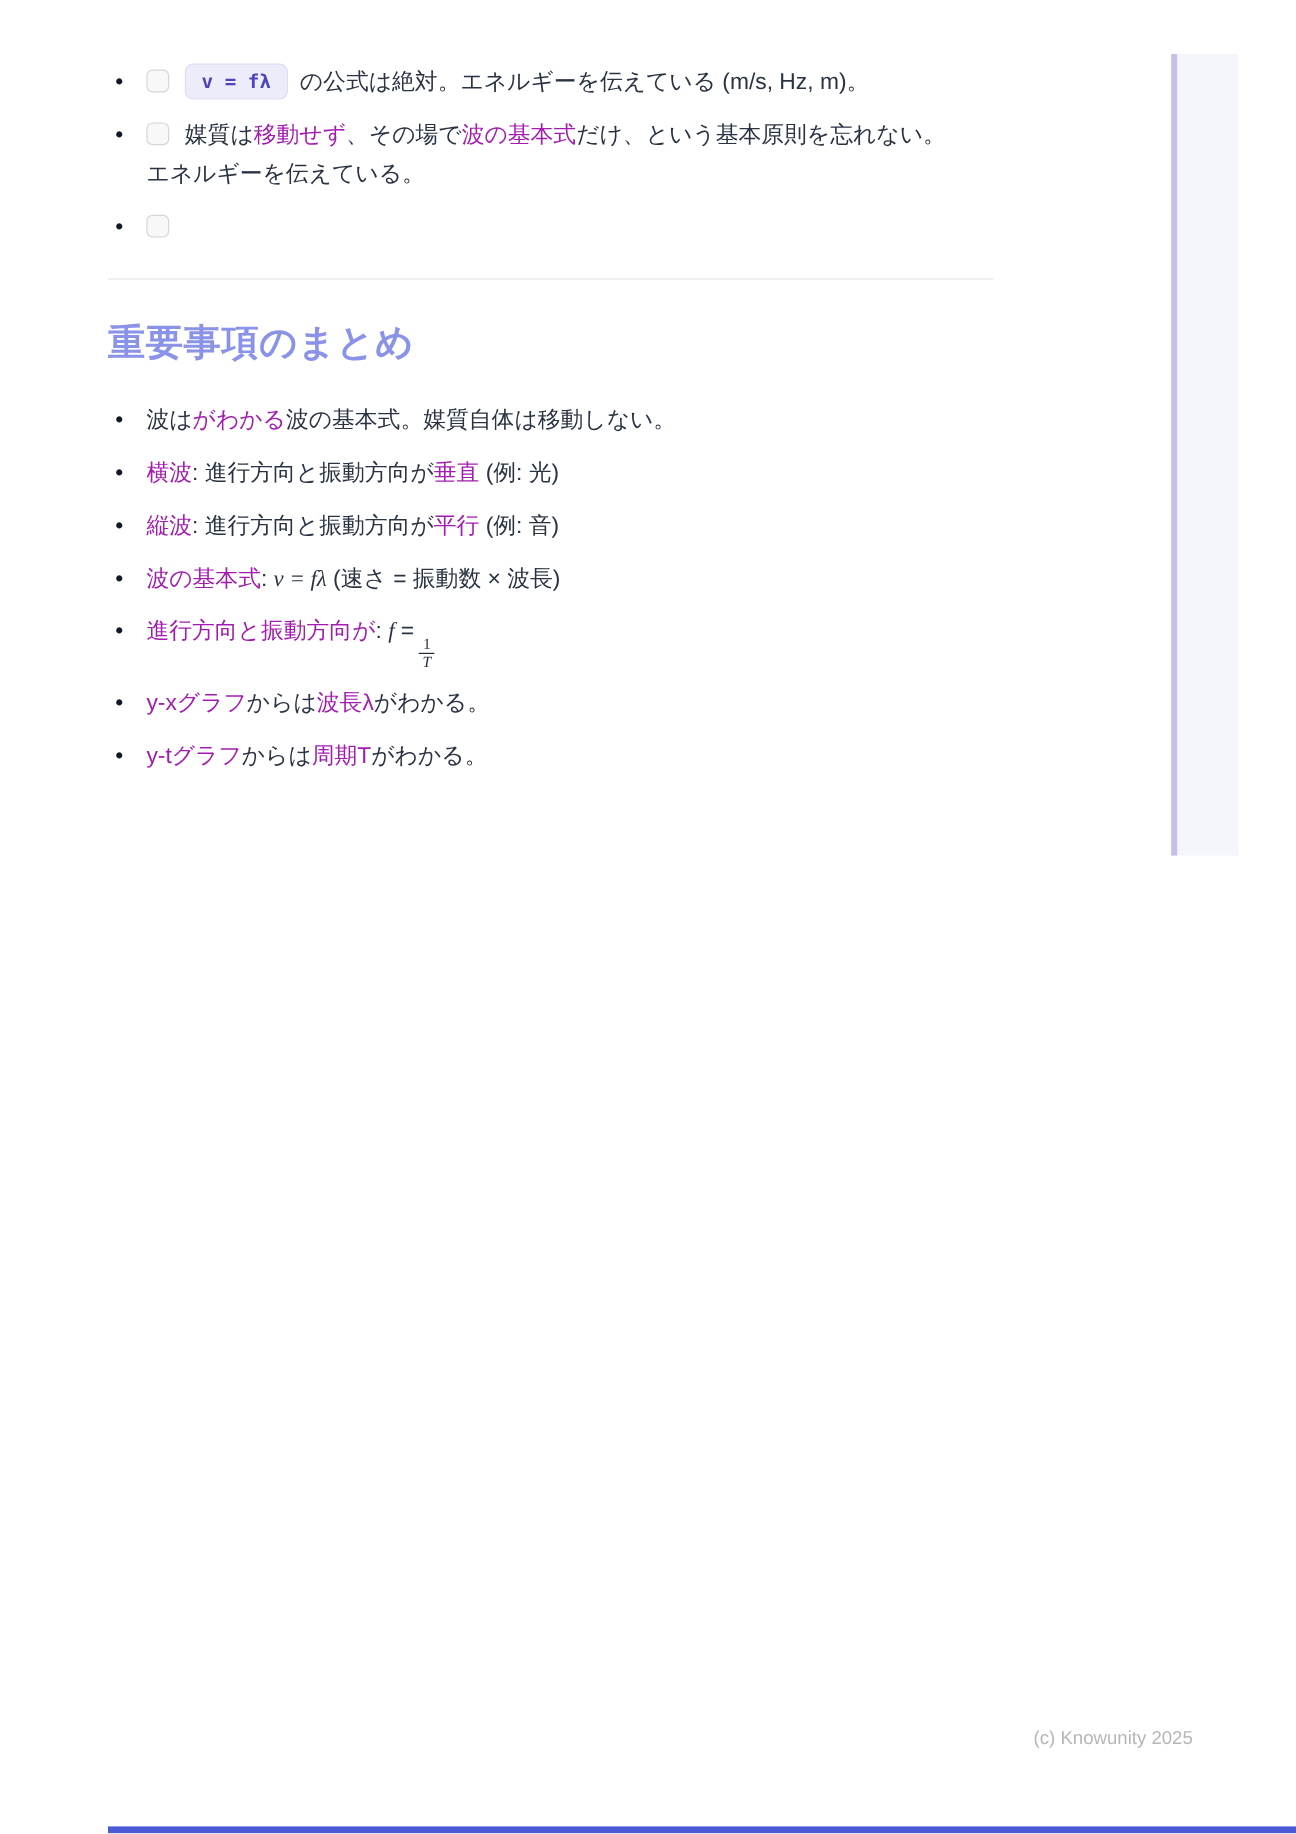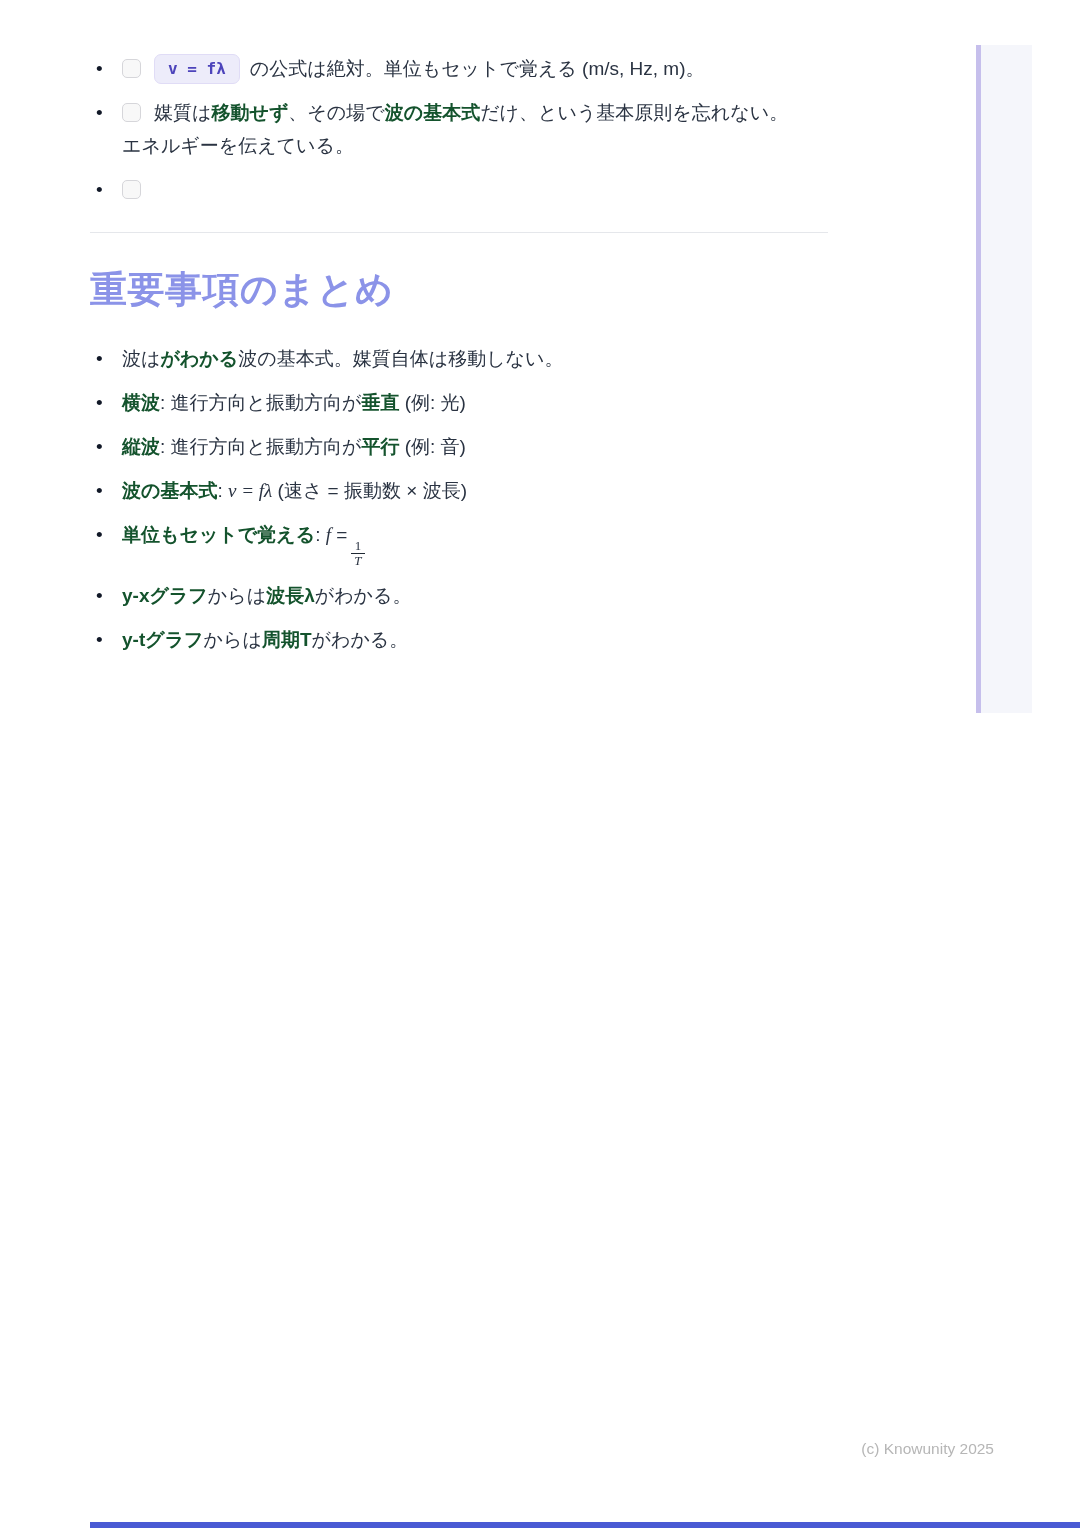--- a/index.html
+++ b/index.html
@@ -53,32 +53,32 @@
     font-size: 16px;
     line-height: 22px;
     color: #4d44bb;
     background: #edecfa;
     border: 1px solid #e0dcf6;
     border-radius: 7px;
     padding: 3px 13px;
     margin-right: 10px;
     vertical-align: 1px;
   }
-  b { font-weight: 700; color: #14532d; }
+  b { font-weight: 400; color: #a21caf; }
   
   .divider {
     border: none;
     border-top: 1px solid #e5e7eb;
     margin: 26px 0 0 0;
     width: 738px;
   }
   
   h2.summary-heading {
     margin-top: 32px;
-    font-size: 37px;
+    font-size: 31px;
     font-weight: 700;
     color: #8b93e8;
     letter-spacing: 0.5px;
   }
   ul.summary { list-style: none; margin-top: 28px; }
   ul.summary li {
     position: relative;
     padding-left: 32px;
     font-size: 19px;
     line-height: 32px;
@@ -136,21 +136,21 @@
 </style>
 </head>
 <body>
 
 <div class="page">
 
   <div class="content">
 
     <ul class="checklist">
       <li>
-        <span class="dot">•</span><span class="checkbox"></span><code class="chip">v = fλ</code><span>の公式は絶対。単位もセットで覚える (m/s, Hz, m)。</span>
+        <span class="dot">•</span><span class="checkbox"></span><code class="chip">v = fλ</code><span>の公式は絶対。エネルギーを伝えている (m/s, Hz, m)。</span>
       </li>
       <li>
         <span class="dot">•</span><span class="checkbox"></span><span>媒質は</span><b>移動せず</b><span>、その場で</span><b>波の基本式</b><span>だけ、という基本原則を忘れない。</span><br><span>エネルギーを伝えている。</span>
       </li>
       <li>
         <span class="dot">•</span><span class="checkbox"></span><br>
       </li>
     </ul>
 
     <hr class="divider">
@@ -164,21 +164,21 @@
       <li>
         <span class="dot">•</span><b>横波</b><span>: 進行方向と振動方向が</span><b>垂直</b><span> (例: 光)</span>
       </li>
       <li>
         <span class="dot">•</span><b>縦波</b><span>: 進行方向と振動方向が</span><b>平行</b><span> (例: 音)</span>
       </li>
       <li>
         <span class="dot">•</span><b>波の基本式</b><span>: </span><span class="math">v = fλ</span><span> (速さ = 振動数 × 波長)</span>
       </li>
       <li>
-        <span class="dot">•</span><b>単位もセットで覚える</b><span>: </span><span class="math">f</span>&nbsp;<span>=</span><span class="frac">
+        <span class="dot">•</span><b>進行方向と振動方向が</b><span>: </span><span class="math">f</span>&nbsp;<span>=</span><span class="frac">
             <span class="num">1</span>
             <span class="bar"></span>
             <span class="den">T</span>
           </span>
       </li>
       <li>
         <span class="dot">•</span><b>y-xグラフ</b><span>からは</span><b>波長λ</b><span>がわかる。</span>
       </li>
       <li>
         <span class="dot">•</span><b>y-tグラフ</b><span>からは</span><b>周期T</b><span>がわかる。</span>

